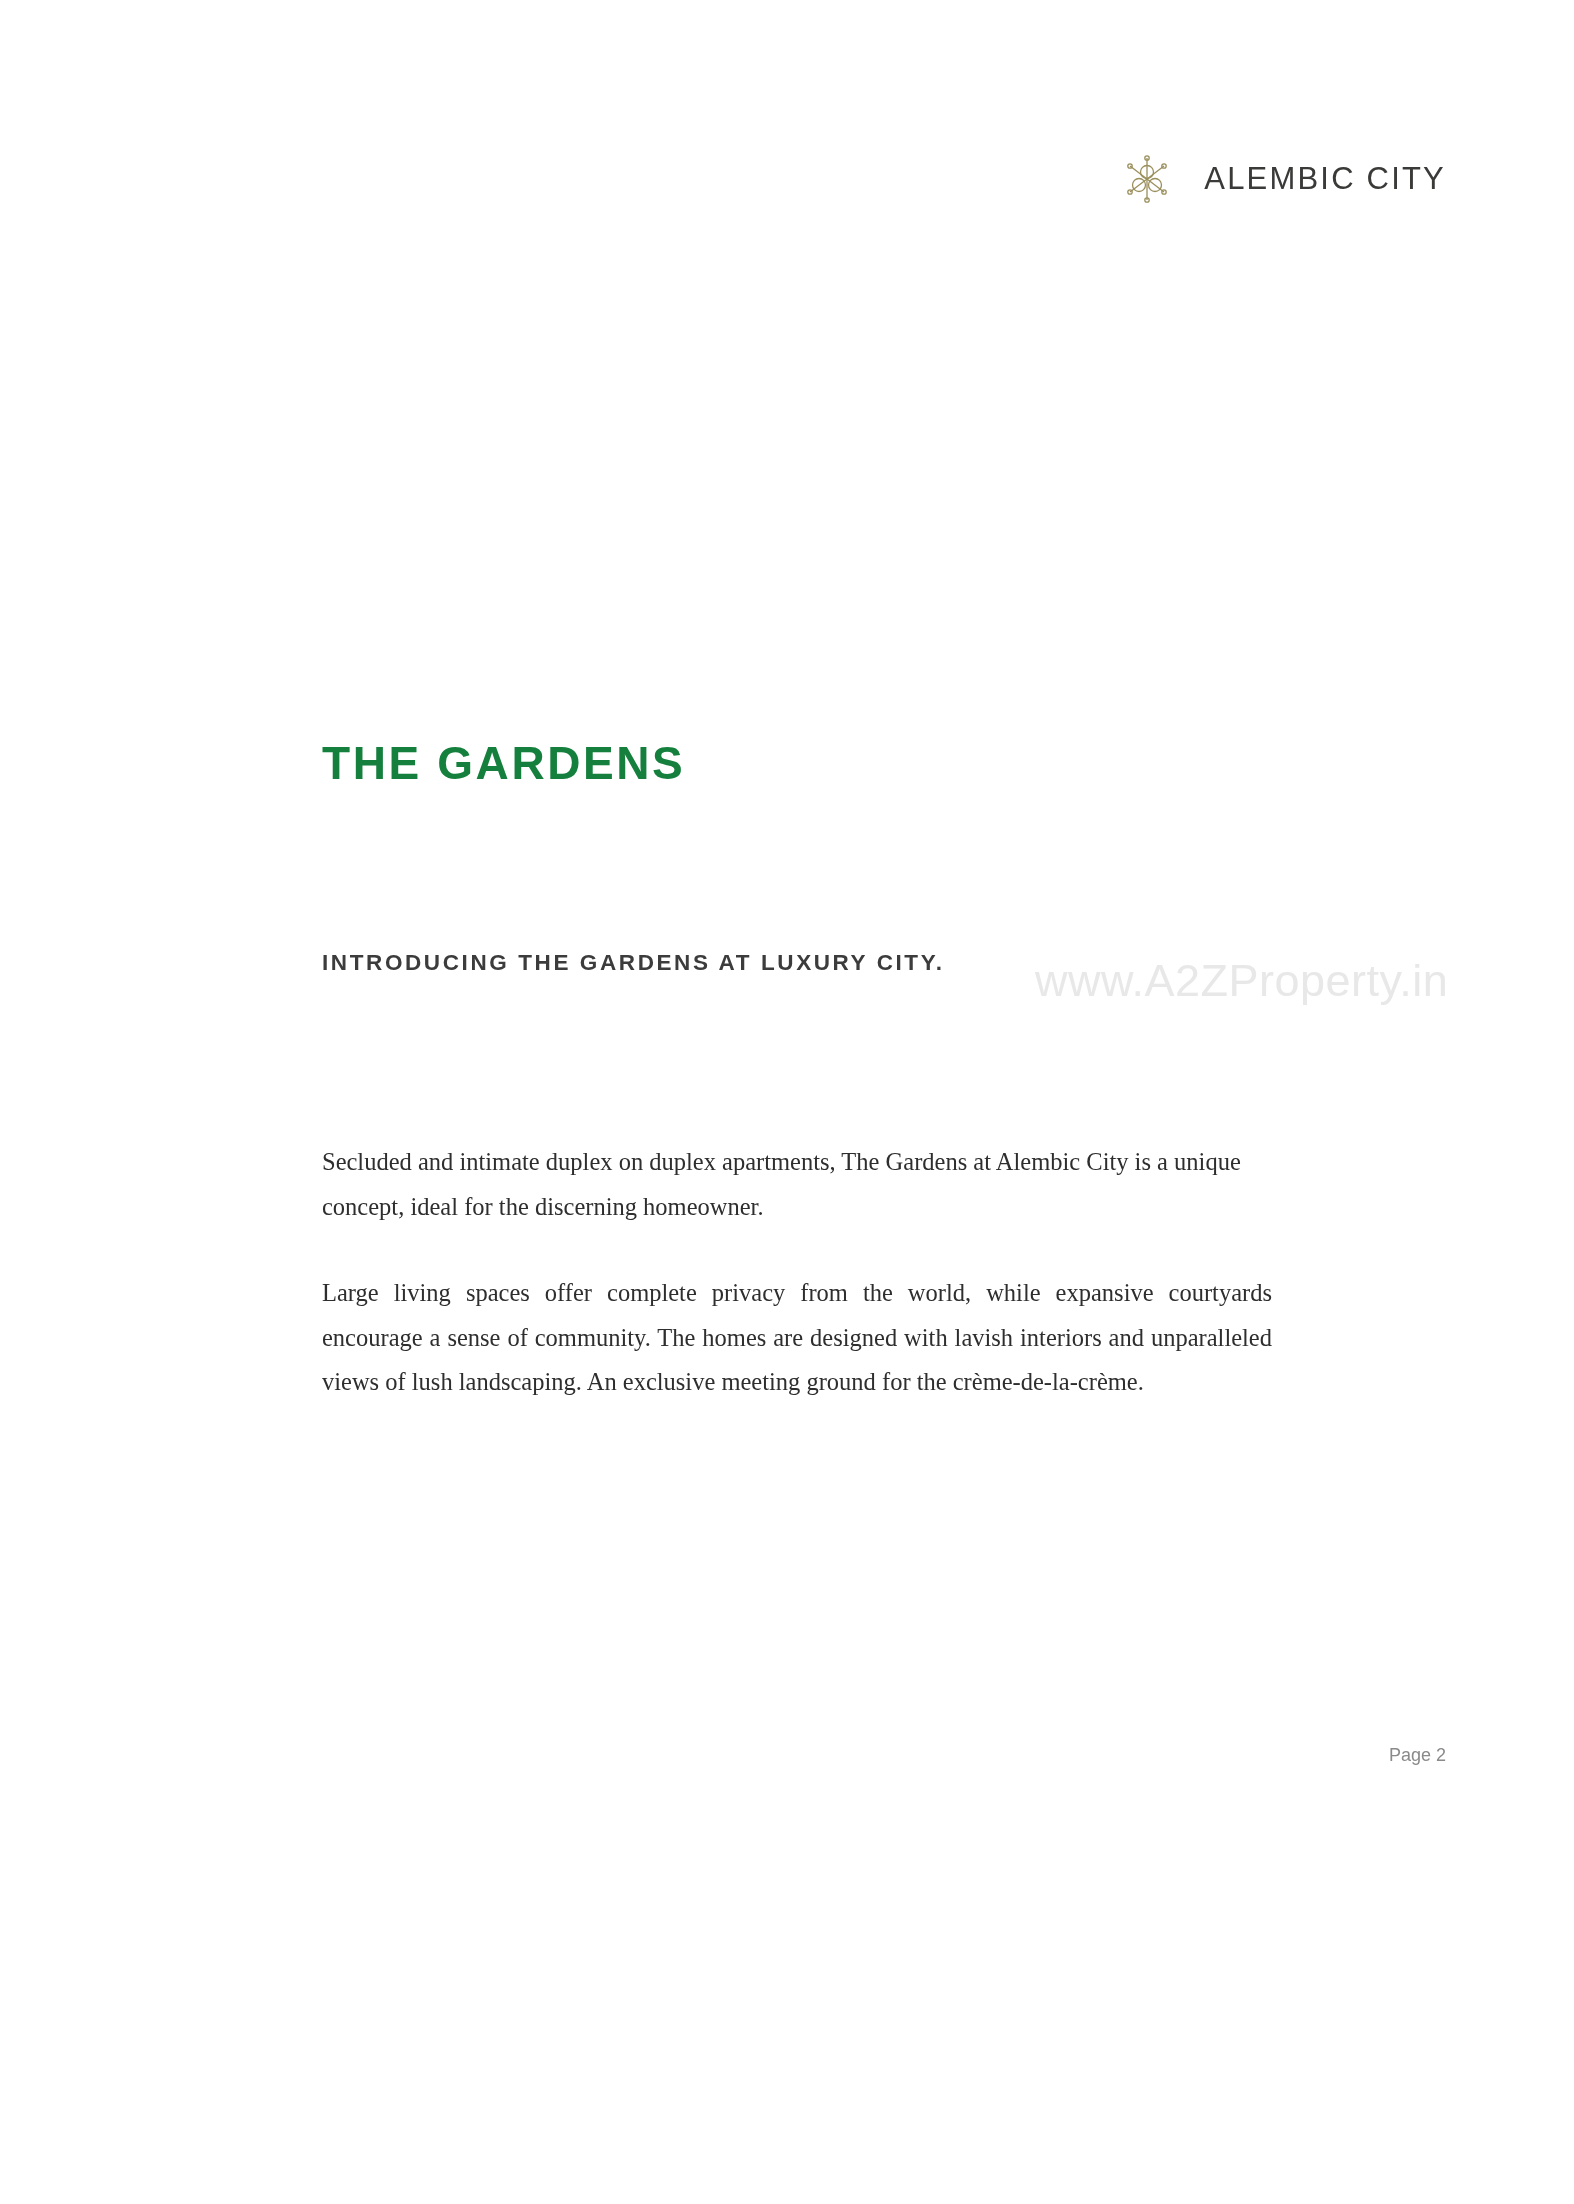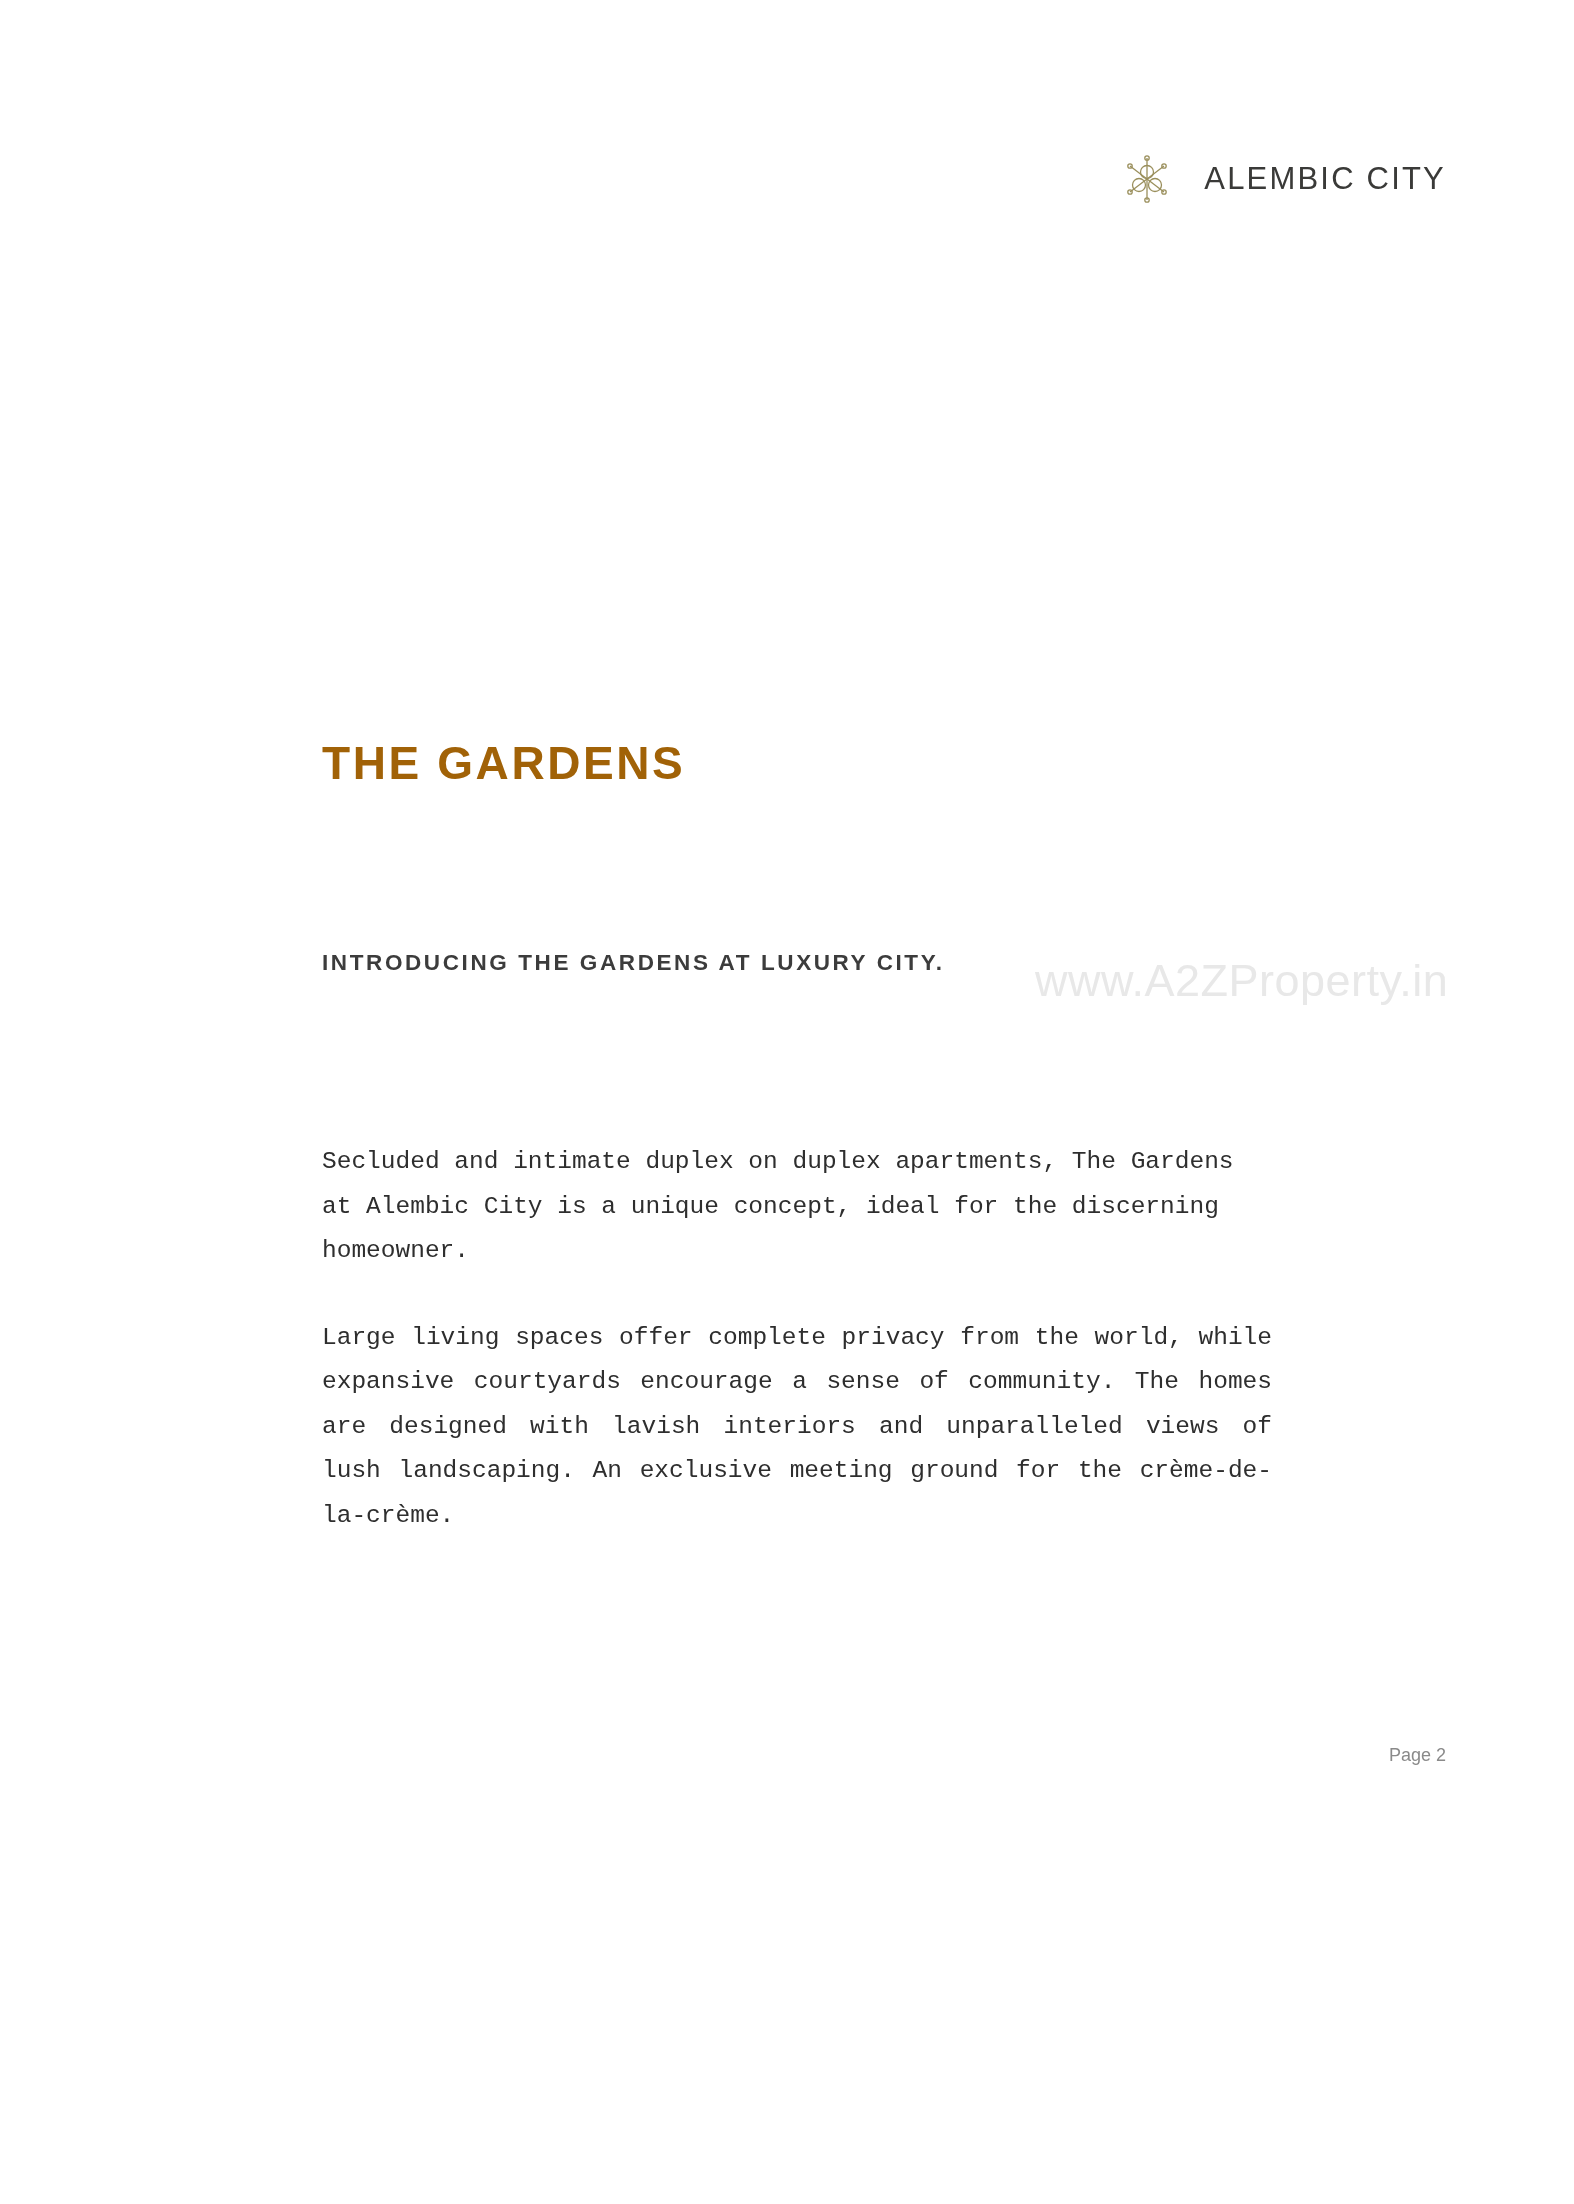--- a/index.html
+++ b/index.html
@@ -85,21 +85,21 @@
   }
 
   
   .title {
     position: absolute;
     left: 322px;
     top: 705px;
     font-size: 46px;
     font-weight: 700;
     letter-spacing: 2.6px;
-    color: #a16207;
+    color: #15803d;
     font-family: "Liberation Sans", sans-serif;
   }
 
   .subhead {
     position: absolute;
     left: 322px;
     top: 940px;
     font-size: 22.5px;
     font-weight: 700;
     letter-spacing: 2.6px;
@@ -110,21 +110,21 @@
   .subhead div { white-space: nowrap; }
 
   .body-copy {
     position: absolute;
     left: 322px;
     top: 1140px;
     width: 950px;
     font-size: 24.5px;
     color: #2e2e2e;
     line-height: 1.82;
-    font-family: Liberation Mono, monospace;
+    font-family: Liberation Serif, serif;
   }
   .body-copy p { margin: 0 0 42px 0; }
   .body-copy p.justify { text-align: justify; }
 
   .page-number {
     position: absolute;
     right: 128px;
     bottom: 90px;
     font-size: 18px;
     color: #8a8a8a;

